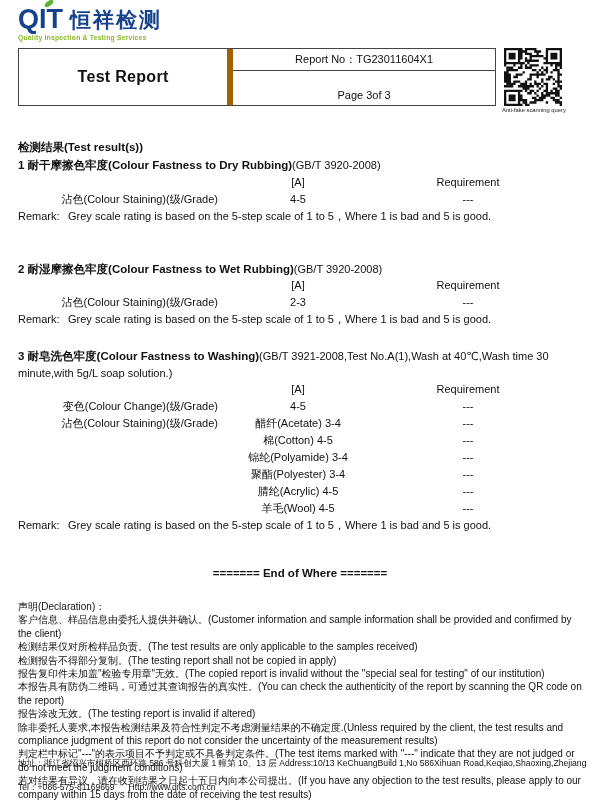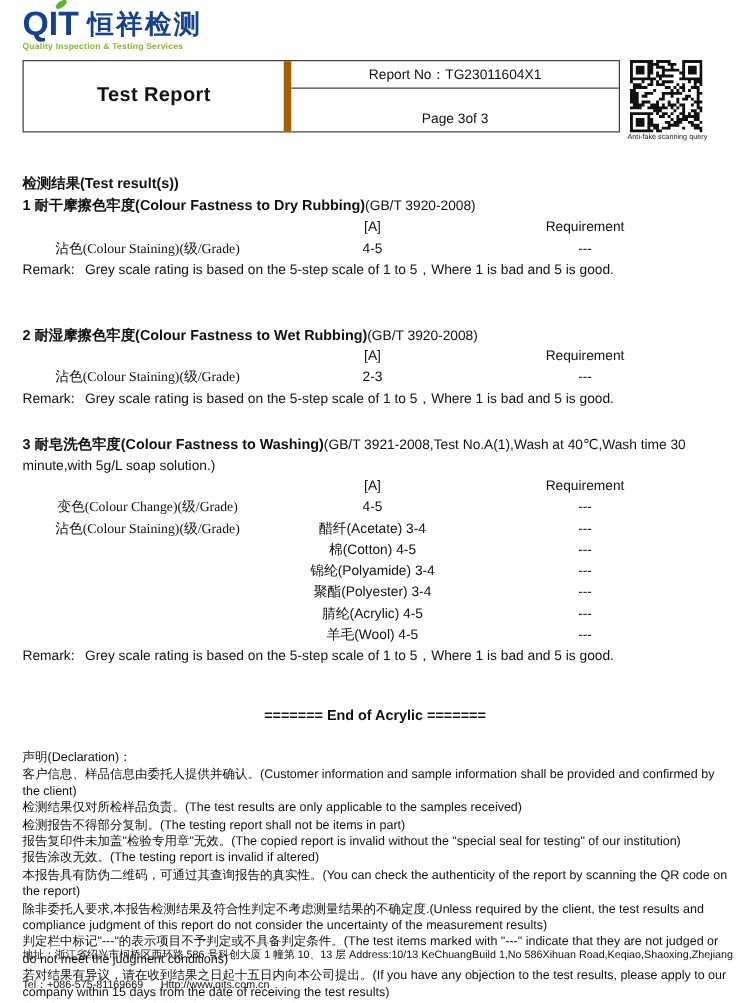--- a/index.html
+++ b/index.html
@@ -30,21 +30,21 @@
   
   .results { margin-top:26px; font-size:11px; line-height:17px; }
   .results-heading { font-weight:bold; font-size:11.5px; }
   .section { margin-top:0; }
   .sec1 { margin-top:1px; }
   .sec2 { margin-top:36px; }
   .sec3 { margin-top:20px; }
   .sec-title { line-height:16.5px; }
   .sec-title b { font-size:11.5px; }
   .rgrid { display:grid; grid-template-columns:200px 160px 180px; }
-  .rgrid .c-label { text-align:center;font-family:Liberation Serif, serif; }
+  .rgrid .c-label { text-align:right; }
   .rgrid .c-val { text-align:center; }
   .rgrid .c-req { text-align:center; }
   .remark { display:flex; }
   .remark .rm-label { width:50px; flex:none; }
   .remark .rm-text { flex:1; }
 
   .end-report { text-align:center; font-weight:bold; font-size:11.5px; margin-top:33px; }
 
   
   .declaration { margin-top:21px; font-size:10px; line-height:13.4px; color:#111; }
@@ -171,30 +171,30 @@
         <div class="c-val">羊毛(Wool) 4-5</div>
         <div class="c-req">---</div>
       </div>
       <div class="remark">
         <span class="rm-label">Remark:</span>
         <span class="rm-text">Grey scale rating is based on the 5-step scale of 1 to 5，Where 1 is bad and 5 is good.</span>
       </div>
     </div>
   </div>
 
-  <div class="end-report">======= End of Acrylic =======</div>
+  <div class="end-report">======= End of Where =======</div>
 
   <div class="declaration">
     <div class="decl-title">声明(Declaration)：</div>
     <div class="decl-line">客户信息、样品信息由委托人提供并确认。(Customer information and sample information shall be provided and confirmed by the client)</div>
     <div class="decl-line">检测结果仅对所检样品负责。(The test results are only applicable to the samples received)</div>
-    <div class="decl-line">检测报告不得部分复制。(The testing report shall not be items in part)</div>
+    <div class="decl-line">检测报告不得部分复制。(The testing report shall not be copied in apply)</div>
     <div class="decl-line">报告复印件未加盖"检验专用章"无效。(The copied report is invalid without the "special seal for testing" of our institution)</div>
+    <div class="decl-line">本报告具有防伪二维码，可通过其查询报告的真实性。(You can check the authenticity of the report by scanning the QR code on the report)</div>
     <div class="decl-line">报告涂改无效。(The testing report is invalid if altered)</div>
-    <div class="decl-line">本报告具有防伪二维码，可通过其查询报告的真实性。(You can check the authenticity of the report by scanning the QR code on the report)</div>
     <div class="decl-line">除非委托人要求,本报告检测结果及符合性判定不考虑测量结果的不确定度.(Unless required by the client, the test results and compliance judgment of this report do not consider the uncertainty of the measurement results)</div>
     <div class="decl-line">判定栏中标记"---"的表示项目不予判定或不具备判定条件。(The test items marked with "---" indicate that they are not judged or do not meet the judgment conditions)</div>
     <div class="decl-line">若对结果有异议，请在收到结果之日起十五日内向本公司提出。(If you have any objection to the test results, please apply to our company within 15 days from the date of receiving the test results)</div>
     <div class="decl-line">本报告仅供委托人科研或内部质量使用，不具有社会证明的作用。The testing report is only used by the client for scientific research or internal quality, and does not have the function of public certification.</div>
   </div>
 
   <div class="footer">
     <div class="f-addr">地址：浙江省绍兴市柯桥区西环路 586 号科创大厦 1 幢第 10、13 层  Address:10/13 KeChuangBuild 1,No 586Xihuan Road,Keqiao,Shaoxing,Zhejiang</div>
     <div class="f-tel">
       <span>Tel：+086-575-81169669</span>

